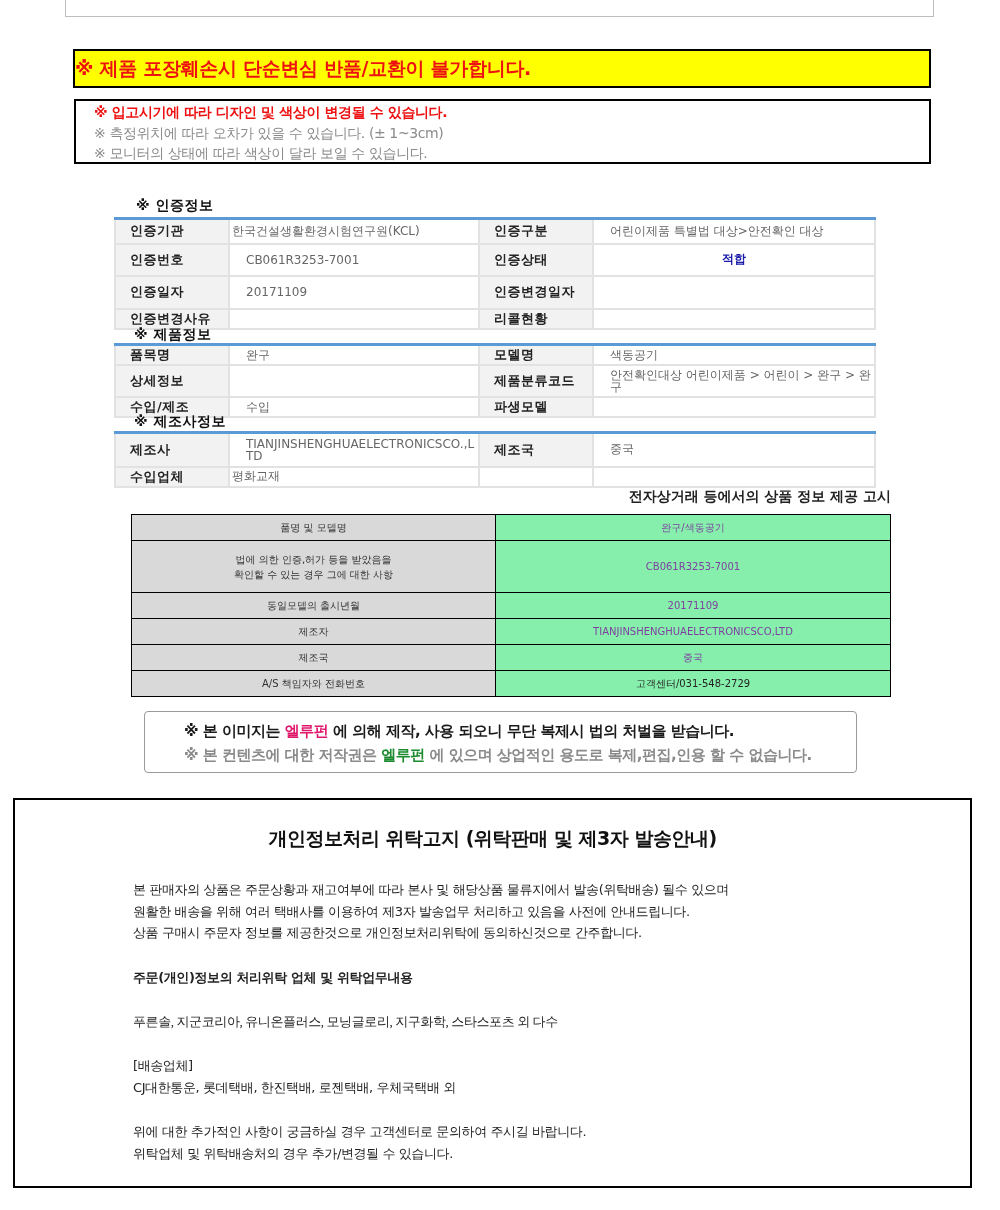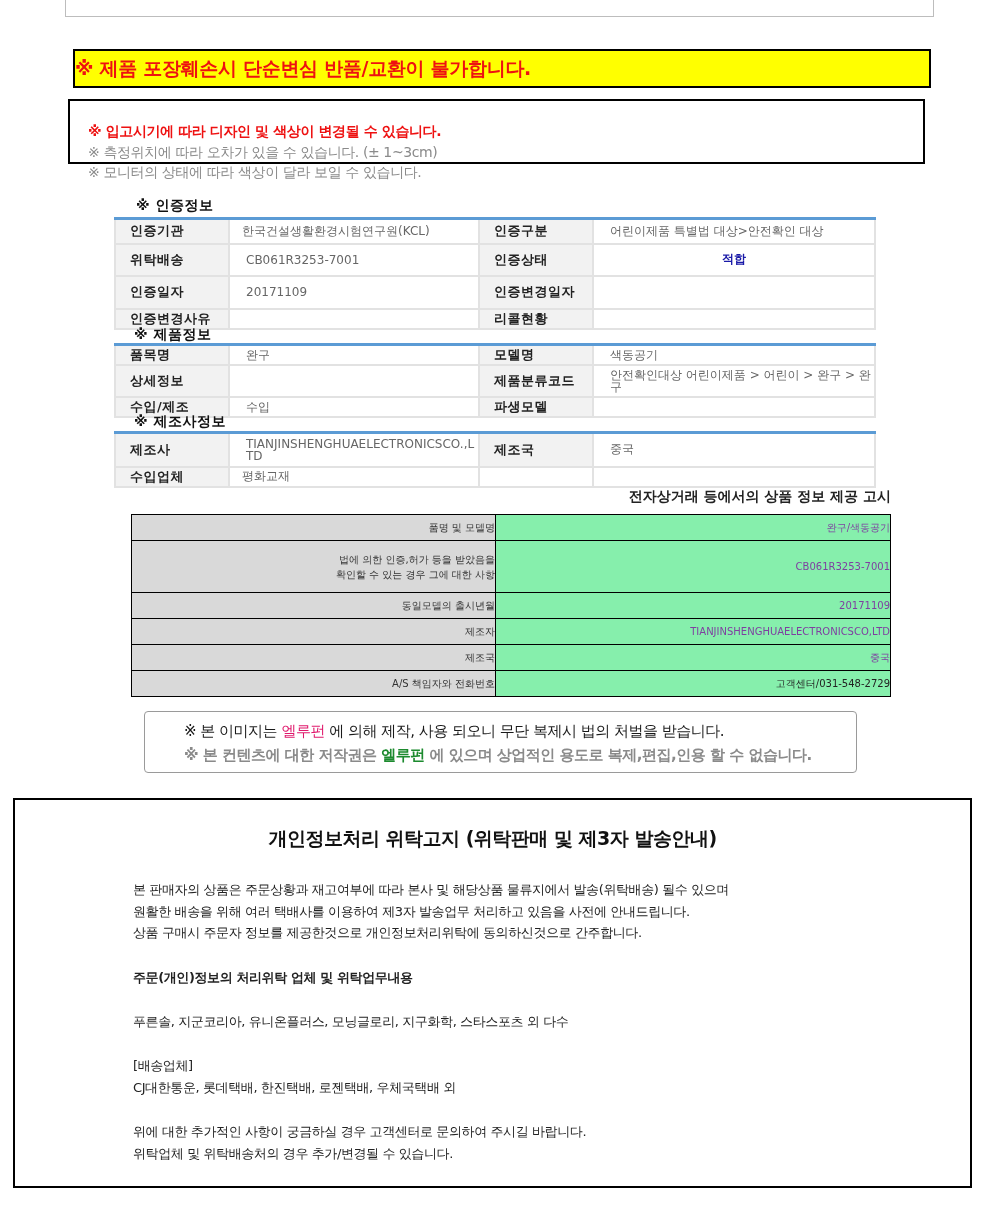--- a/index.html
+++ b/index.html
@@ -3,43 +3,43 @@
 <meta charset="utf-8">
 <style>
   * { box-sizing: border-box; margin: 0; padding: 0; }
   html, body { width: 1000px; height: 1210px; background: #ffffff; overflow: hidden; }
   body { position: relative; font-family: "DejaVu Sans", "Liberation Sans", sans-serif; color: #333; }
 
   .top-box { position: absolute; left: 65px; top: -2px; width: 869px; height: 19px; border: 1px solid #bdbdbd; border-top: none; }
 
   .warn-banner { position: absolute; left: 73px; top: 49px; width: 858px; height: 39px; background: #ffff00; border: 2px solid #000; text-align: left; line-height: 35px; font-size: 19px; font-weight: bold; color: #ee1111; letter-spacing: -0.3px; }
 
-  .notice-box { position: absolute; left: 68px; top: 99px; width: 857px; height: 65px; border: 2px solid #000; padding: 20px 0 0 18px; }
+  .notice-box { position: absolute; left: 74px; top: 99px; width: 857px; height: 65px; border: 2px solid #000; padding: 1px 0 0 18px; }
   .notice-line { font-size: 14px; line-height: 20.5px; color: #8a8a8a; letter-spacing: -0.4px; white-space: nowrap; }
   .notice-line.red { color: #ee1111; font-weight: bold; }
 
   .sec-title { position: absolute; left: 136px; font-size: 14px; font-weight: bold; color: #111; letter-spacing: 0.5px; }
   .cert-table { position: absolute; left: 114px; width: 760px; border-top: 3px solid #5b9bd5; border-collapse: collapse; table-layout: fixed; }
   .cert-table td { border: 2px solid #e2e2e2; font-size: 12px; color: #666; vertical-align: middle; overflow: hidden; }
   .cert-table td.lbl { background: #f2f2f2; color: #222; font-weight: bold; font-size: 13px; padding-left: 14px; letter-spacing: 0.5px; }
-  .cert-table td.val { background: #fff; padding-left: 12px; }
+  .cert-table td.val { background: #fff; padding-left: 2px; }
   .cert-table td.val.ind { padding-left: 16px; }
   .cert-table td.val.status { text-align: center; color: #1a1aa8; font-weight: bold; padding-left: 0; }
   .cert-table td.val.wrap { line-height: 12px; white-space: normal; word-break: break-all; }
 
   .ec-title { position: absolute; left: 131px; top: 488px; width: 760px; text-align: right; font-size: 14px; font-weight: bold; color: #222; }
   .ec-table { position: absolute; left: 131px; top: 514px; width: 760px; border-collapse: collapse; table-layout: fixed; }
-  .ec-table td { border: 1px solid #000; font-size: 10px; text-align: right; vertical-align: middle; line-height: 15px; margin-top: 32px; }
+  .ec-table td { border: 1px solid #000; font-size: 10px; text-align: center; vertical-align: middle; line-height: 15px; margin-top: 32px; }
   .ec-table td.lbl { background: #d9d9d9; color: #333; width: 364px; }
   .ec-table td.val { background: #86efac; color: #7e3fa0; }
   .ec-table td.val.plain { color: #222; }
 
   .copy-box { position: absolute; left: 144px; top: 711px; width: 713px; height: 62px; border: 1px solid #9a9a9a; border-radius: 4px; padding: 7px 0 0 39px; }
   .copy-line { font-size: 15px; line-height: 24px; letter-spacing: -0.5px; white-space: nowrap; }
-  .copy-line.l1 { color: #1a1a1a; font-weight: normal; }
+  .copy-line.l1 { color: #1a1a1a; font-weight: bold; }
   .copy-line.l2 { color: #8a8a8a; font-weight: bold; }
   .brand-pink { color: #e0186c; }
   .brand-green { color: #1c8a2e; }
 
   .privacy-box { position: absolute; left: 13px; top: 798px; width: 959px; height: 390px; border: 2px solid #000; }
   .privacy-title { position: absolute; left: 0; top: 26px; width: 100%; text-align: center; font-size: 19px; font-weight: bold; color: #111; letter-spacing: -0.5px; }
   .p-text { position: absolute; left: 118px; font-size: 13px; color: #222; line-height: 21.5px; letter-spacing: -0.4px; white-space: nowrap; }
   .p-text.bold { font-weight: bold; }
 </style>
 </head>
@@ -64,21 +64,21 @@
       <col style="width:282px">
     </colgroup>
   <tbody>
       <tr style="height:25px">
     <td class="lbl">인증기관</td>
     <td class="val">한국건설생활환경시험연구원(KCL)</td>
     <td class="lbl">인증구분</td>
     <td class="val ind">어린이제품 특별법 대상&gt;안전확인 대상</td>
   </tr>
   <tr style="height:32px">
-    <td class="lbl">위탁배송</td>
+    <td class="lbl">인증번호</td>
     <td class="val ind">CB061R3253-7001</td>
     <td class="lbl">인증상태</td>
     <td class="val status">적합</td>
   </tr>
   <tr style="height:33px">
     <td class="lbl">인증일자</td>
     <td class="val ind">20171109</td>
     <td class="lbl">인증변경일자</td>
     <td class="val"></td>
   </tr>
@@ -184,21 +184,21 @@
 </div>
 
 <div class="privacy-box">
   <div class="privacy-title">개인정보처리 위탁고지 (위탁판매 및 제3자 발송안내)</div>
   <div class="p-text" style="top:79px;">
     <div>본 판매자의 상품은 주문상황과 재고여부에 따라 본사 및 해당상품 물류지에서 발송(위탁배송) 될수 있으며</div>
     <div>원활한 배송을 위해 여러 택배사를 이용하여 제3자 발송업무 처리하고 있음을 사전에 안내드립니다.</div>
     <div>상품 구매시 주문자 정보를 제공한것으로 개인정보처리위탁에 동의하신것으로 간주합니다.</div>
   </div>
   <div class="p-text bold" style="top:167px;">주문(개인)정보의 처리위탁 업체 및 위탁업무내용</div>
-  <div class="p-text" style="top:211px;">푸른솔, 지군코리아, 유니온플러스, 모닝글로리, 지구화학, 스타스포츠 외 다수</div>
+  <div class="p-text" style="top:211px;font-family:Liberation Serif, serif;">푸른솔, 지군코리아, 유니온플러스, 모닝글로리, 지구화학, 스타스포츠 외 다수</div>
   <div class="p-text" style="top:255px;">
     <div>[배송업체]</div>
     <div>CJ대한통운, 롯데택배, 한진택배, 로젠택배, 우체국택배 외</div>
   </div>
   <div class="p-text" style="top:321px;">
     <div>위에 대한 추가적인 사항이 궁금하실 경우 고객센터로 문의하여 주시길 바랍니다.</div>
     <div>위탁업체 및 위탁배송처의 경우 추가/변경될 수 있습니다.</div>
   </div>
 </div>
 

